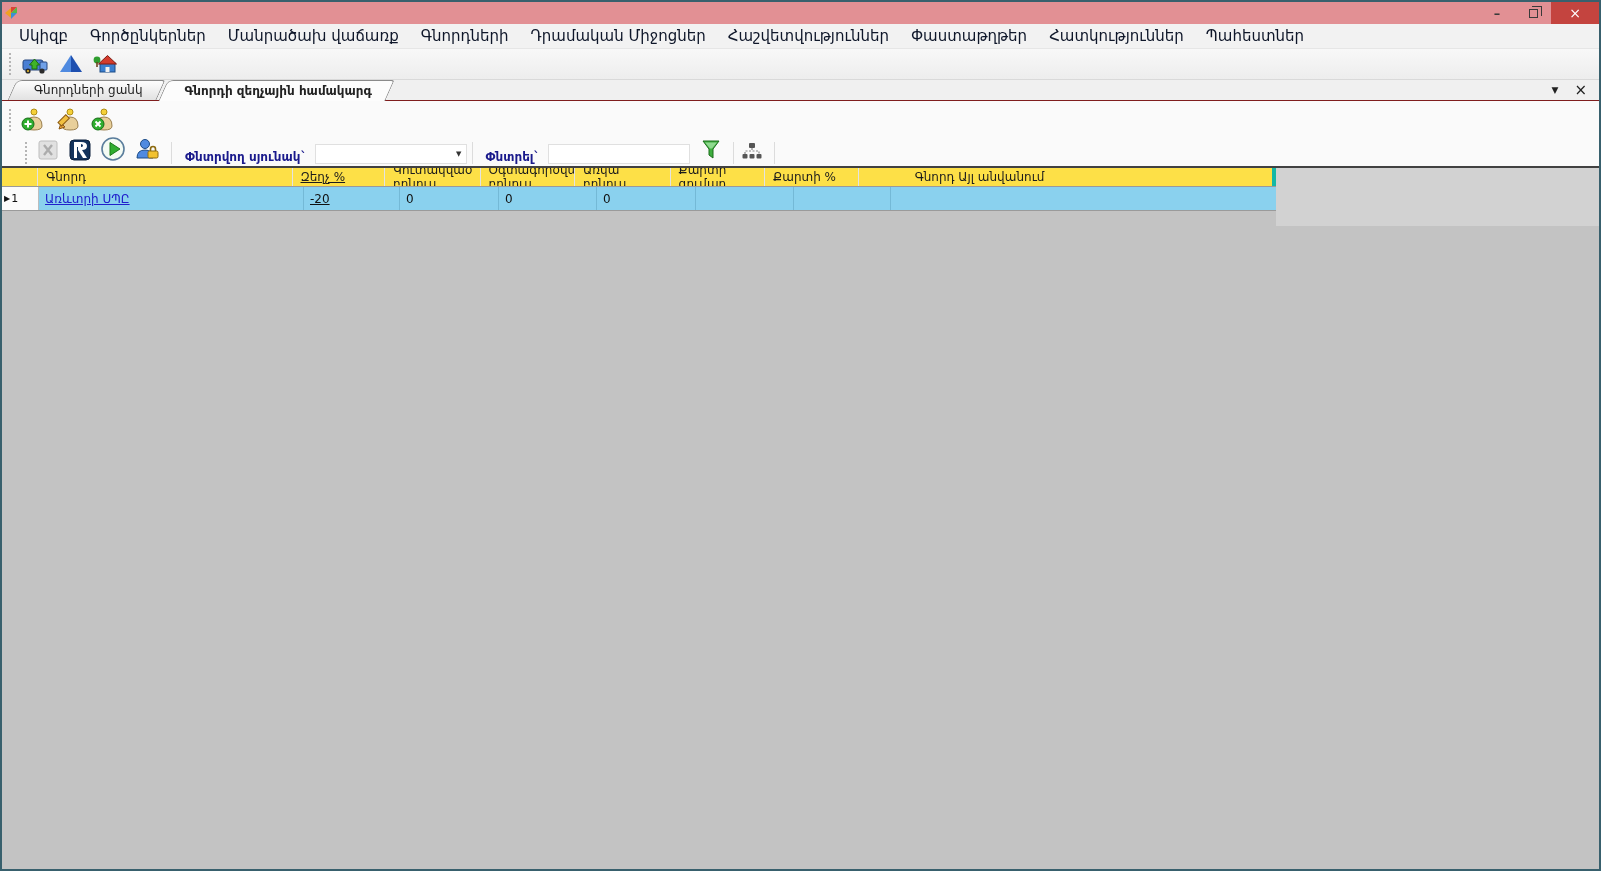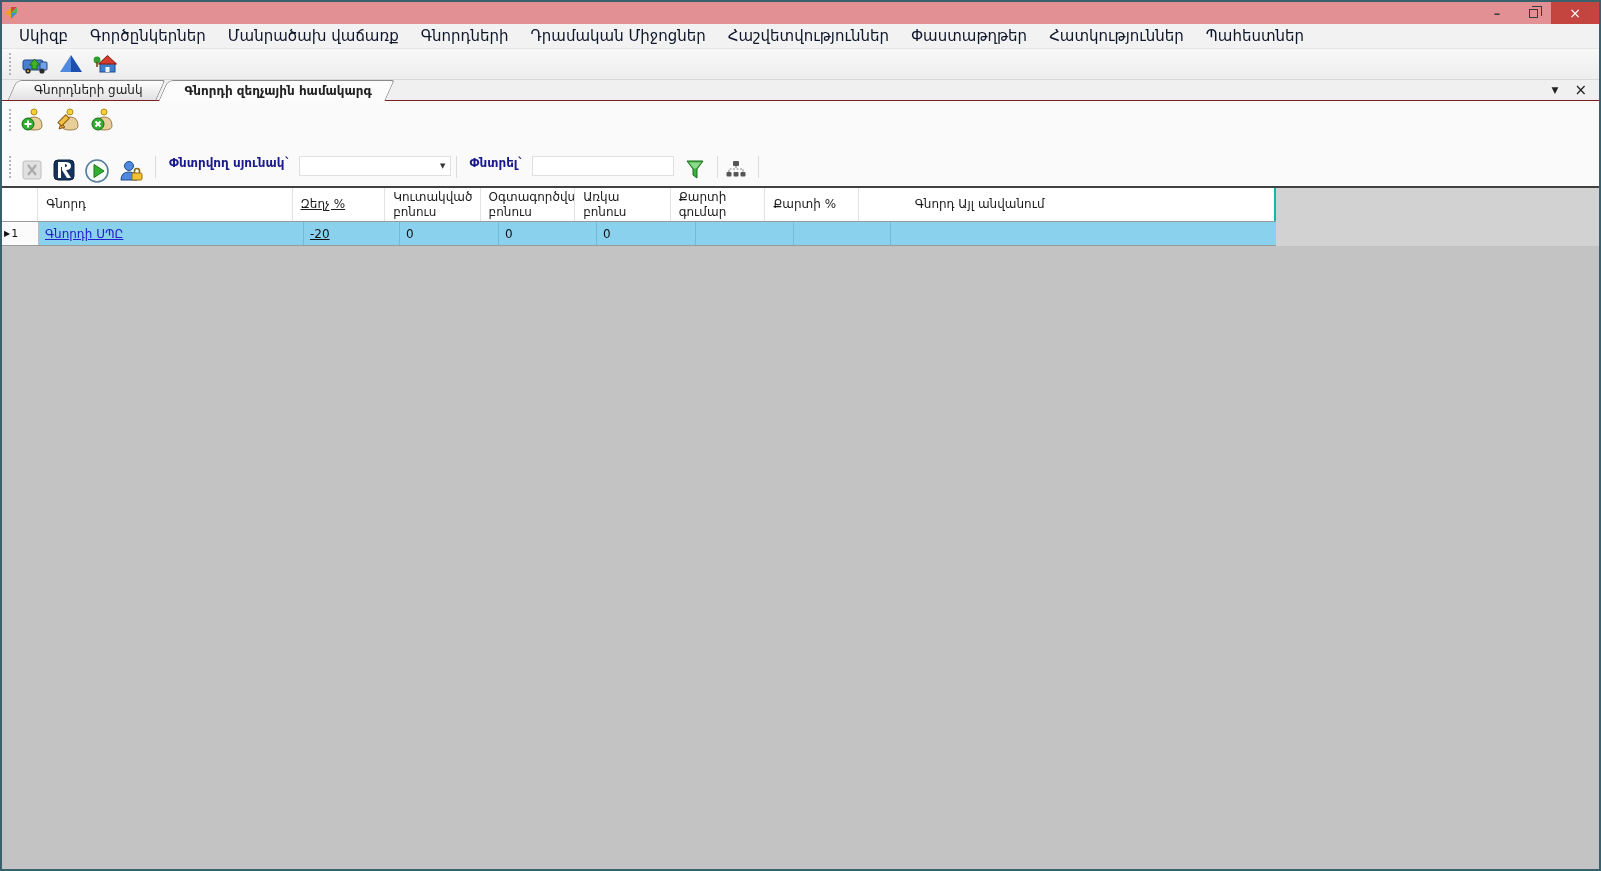--- a/index.html
+++ b/index.html
@@ -35,42 +35,42 @@
   .tab.active { height:21px; margin-bottom:-1px; z-index:3;justify-content:center; }
   .tab.active .tab-bg { background:#fcfcfc; }
   .tab.active .tab-label { font-weight:bold; }
   .tabstrip-controls { margin-left:auto; display:flex; align-items:center; gap:16px; padding-right:12px; align-self:center; }
   .ts-glyph { font-size:9px; color:#222; cursor:default; }
   .ts-close { font-size:15px; color:#222; cursor:default; line-height:1; }
 
   
   .panel { flex:1; background:#fafafa; display:flex; flex-direction:column; overflow:hidden; }
   .toolbar2 { height:35px; display:flex; align-items:center; padding:2px 0 0 4px; flex:0 0 auto; }
-  .toolbar3 { height:28px; display:flex; align-items:flex-start; padding-left:4px; flex:0 0 auto;margin-top:20px; }
+  .toolbar3 { height:28px; display:flex; align-items:flex-end; padding-left:20px; flex:0 0 auto; }
   .sep { width:1px; height:22px; background:#dcdcdc; margin:0 5px; }
   .filter-label { font-size:12px; font-weight:bold; color:#1a1a8c; margin:0 8px; white-space:nowrap; }
   .combobox { width:152px; height:20px; background:#fff; border:1px solid #e0e0e0; display:flex; align-items:center; padding:0 4px; }
   .combobox .value { flex:1; font-size:12px; }
   .combo-arrow { font-size:7px; color:#333; }
   .searchbox { width:142px; height:20px; background:#fff; border:1px solid #e0e0e0; font-size:12px; padding:0 4px; font-family:"DejaVu Sans",sans-serif; }
 
   
   .grid { flex:1; background:#c3c3c3; border-top:2px solid #414141; position:relative; margin-top:2px; }
   .right-strip { position:absolute; left:1274px; top:0; right:0; height:58px; background:#d2d2d2; }
   .table { width:1274px; position:relative; z-index:1; }
-  .hrow { display:flex; height:34px; background:#ffffff; border-bottom:1px solid #9a9a9a; }
+  .hrow { display:flex; height:19px; background:#fde047; border-bottom:1px solid #9a9a9a; }
   .hcell { display:flex; align-items:center; padding:2px 8px; font-size:12px; color:#1c1c1c; border-right:1px solid #e3e3e3; line-height:1.2; overflow:hidden; }
   .drow { display:flex; height:24px; background:#8ad1ee; border-bottom:1px solid #9a9a9a; }
   .dcell { display:flex; align-items:center; padding:0 6px; font-size:12px; color:#111; border-right:1px solid #74b9d6; overflow:hidden; white-space:nowrap; }
   .dcell.selector { background:#fbfbfb; border-right:1px solid #bdbdbd; padding:0 2px; }
   .marker { font-size:8px; color:#111; margin-right:1px; }
   .rownum { font-size:11px; color:#111; }
   .cust-link { color:#2020cc; text-decoration:underline; cursor:pointer; font-size:12px; }
   .c0{width:37px;} .c1{width:265px;} .c2{width:96px;text-decoration:underline;} .c3{width:99px;} .c4{width:98px;}
-  .c5{width:99px;} .c6{width:98px;} .c7{width:97px;} .c8{width:385px; border-right:2px solid #14b8a6;margin-left:48px;}
+  .c5{width:99px;} .c6{width:98px;} .c7{width:97px;} .c8{width:385px; border-right:4px solid #14b8a6;margin-left:48px;}
 </style>
 </head>
 <body>
 
 <div class="window">
 
   <div class="titlebar">
     <svg class="app-logo" viewBox="0 0 16 16">
       <polygon points="1,8 7,3 7,13" fill="#f0a023"></polygon>
       <polygon points="7,2 13,2 7,8" fill="#d94436"></polygon>
@@ -242,21 +242,21 @@
           <div class="hcell c6">Քարտի գումար</div>
           <div class="hcell c7">Քարտի %</div>
           <div class="hcell c8">Գնորդ Այլ անվանում</div>
         </div>
         <div class="drow">
           <div class="dcell selector c0">
             <span class="marker">▶</span>
             <span class="rownum">1</span>
           </div>
           <div class="dcell c1">
-            <span class="cust-link">Գնորդի ՍՊԸ</span>
+            <span class="cust-link">Առևտրի ՍՊԸ</span>
           </div>
           <div class="dcell c2">-20</div>
           <div class="dcell c3">0</div>
           <div class="dcell c4">0</div>
           <div class="dcell c5">0</div>
           <div class="dcell c6"></div>
           <div class="dcell c7"></div>
         </div>
       </div>
     </div>

